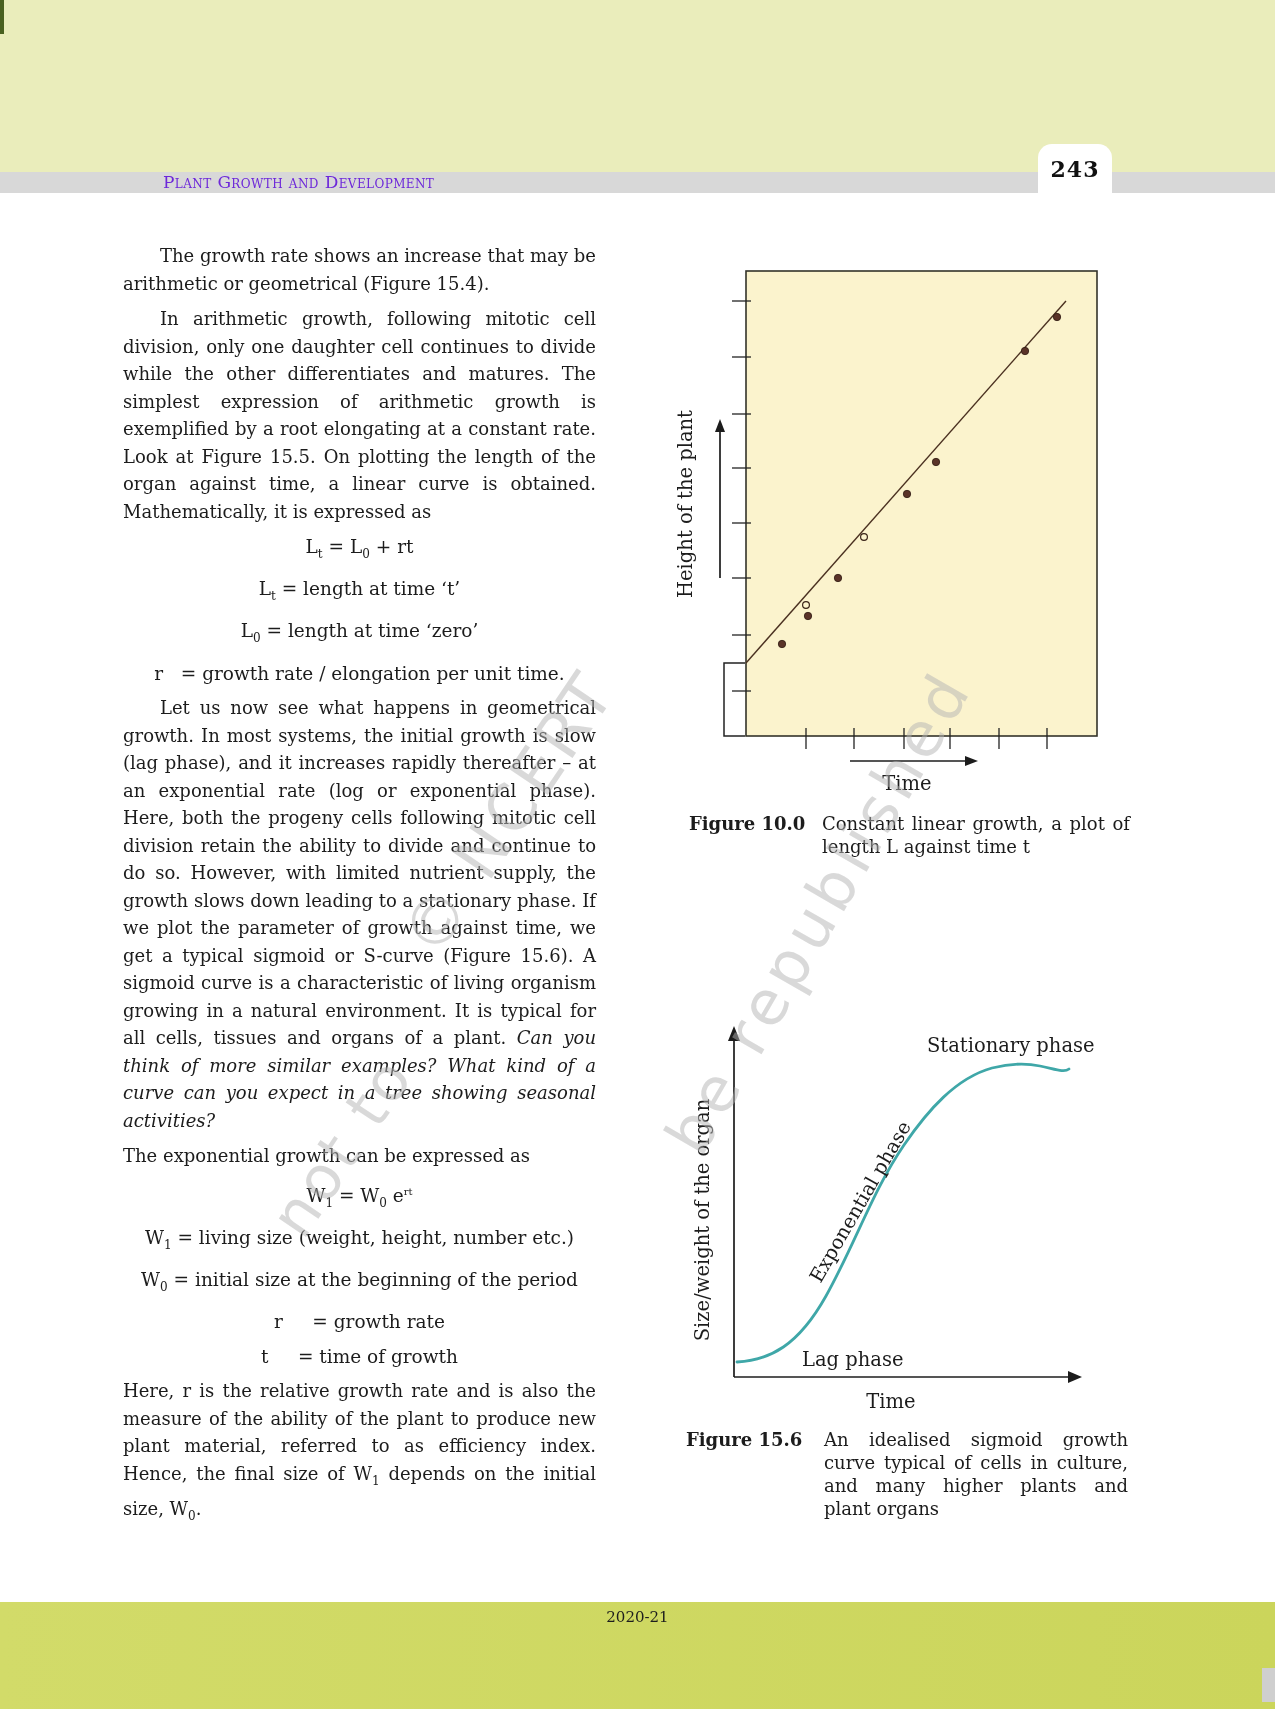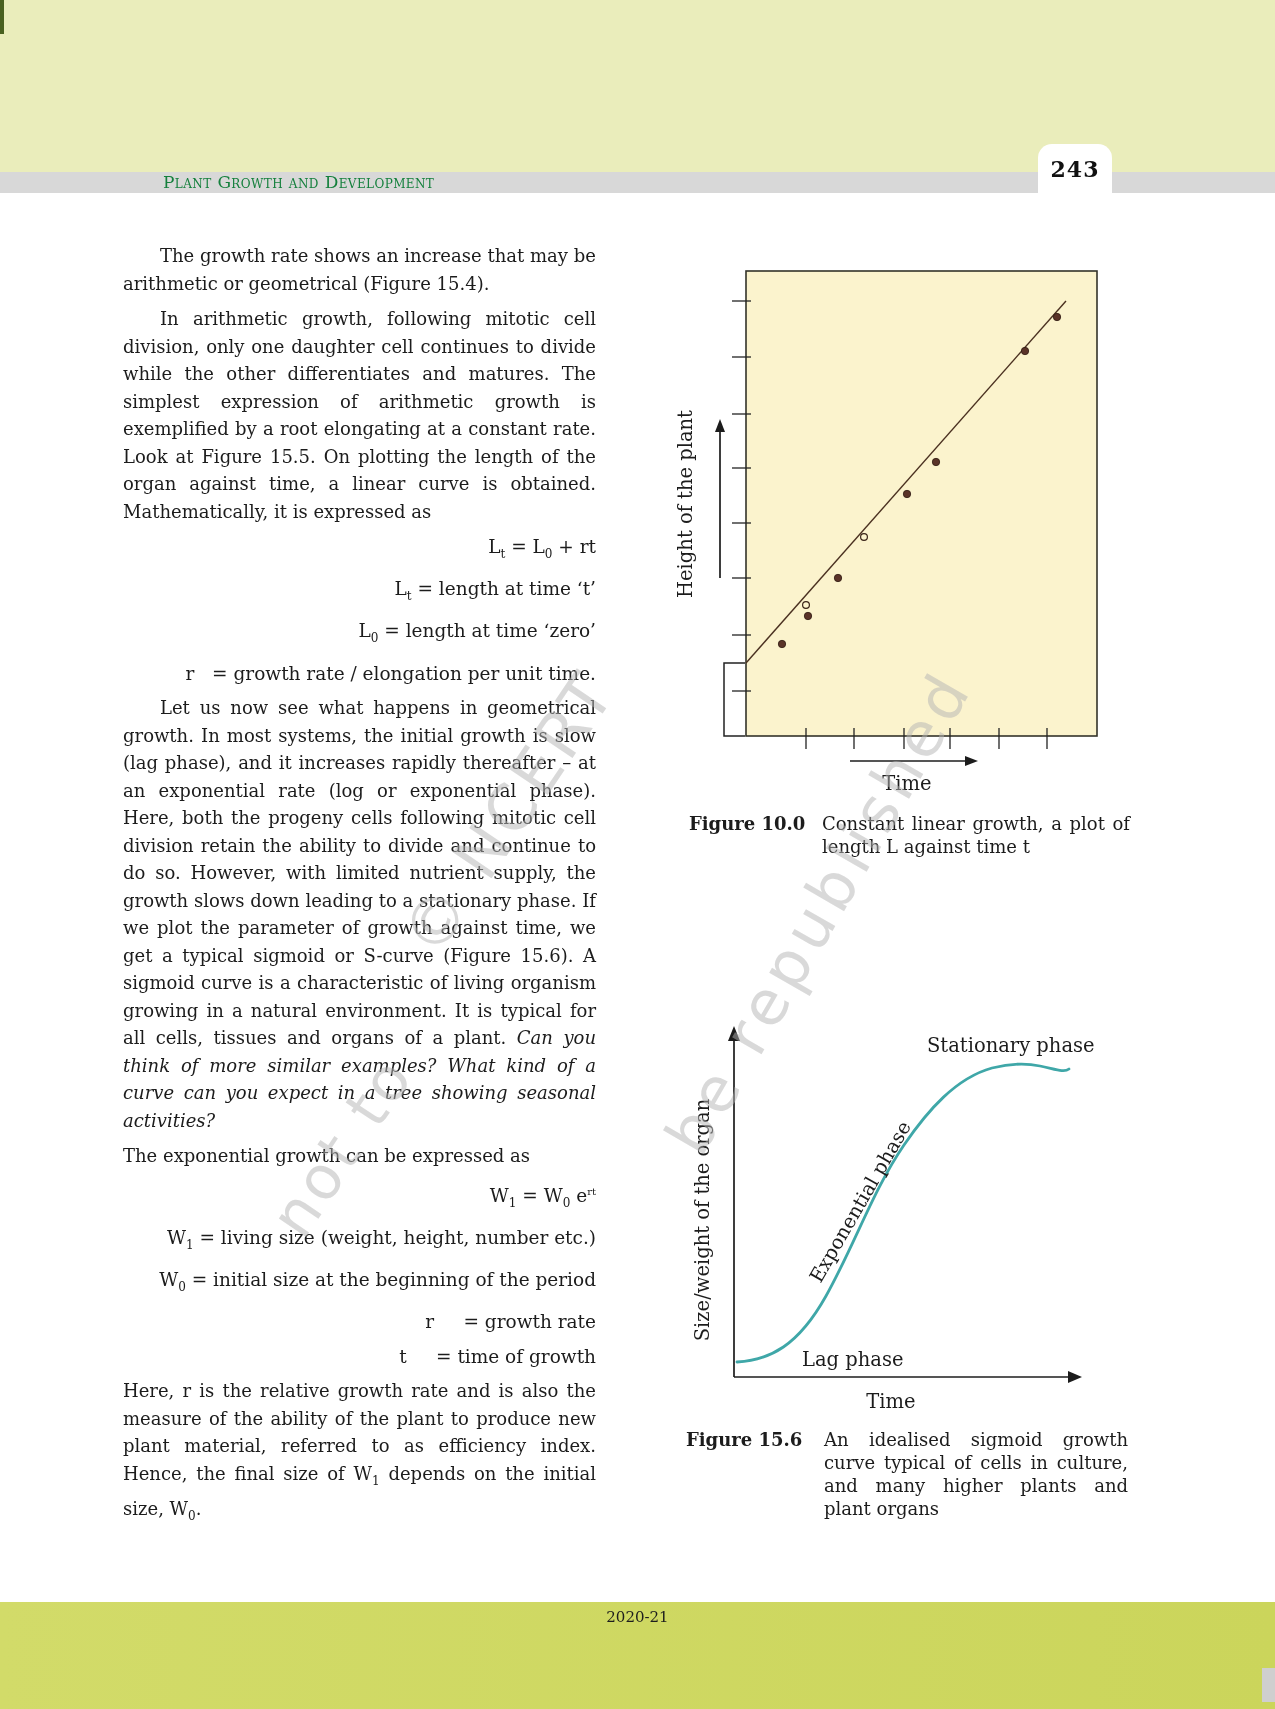--- a/index.html
+++ b/index.html
@@ -6,21 +6,21 @@
   .page {
     position:relative; width:1275px; height:1709px; overflow:hidden;
     background:#ffffff; font-family:"DejaVu Serif", serif; color:#1c1c1c;
   }
   
   .topband   { position:absolute; left:0; top:0; width:1275px; height:172px; background:#eaedbb; }
   .topsliver { position:absolute; left:0; top:0; width:4px; height:34px; background:#49611f; }
   .headerbar { position:absolute; left:0; top:172px; width:1275px; height:21px; background:#d8d8d8; }
   .header-title {
     position:absolute; left:163px; top:0; height:32px; line-height:21px;
-    font-variant:small-caps; font-size:17px; letter-spacing:.4px; color:#15803d;
+    font-variant:small-caps; font-size:17px; letter-spacing:.4px; color:#6d28d9;
   }
   .page-tab {
     position:absolute; left:1038px; top:144px; width:74px; height:49px;
     background:#ffffff; border-radius:14px 14px 0 0;
     display:flex; align-items:center; justify-content:center;
   }
   .page-num { font-weight:bold; font-size:22px; letter-spacing:1px; color:#111; }
   
   .wm {
     position:absolute; z-index:10; pointer-events:none;
@@ -31,21 +31,21 @@
   .wm2 { left:215px; top:1062px; width:320px; font-size:60px; letter-spacing:4px; transform:rotate(-56deg); }
   .wm3 { left:520px; top:830px; width:650px; font-size:62px; letter-spacing:6px; transform:rotate(-60deg); }
   
   .col {
     position:absolute; left:115px; top:234px; width:489px;
     font-size:18px; line-height:27.5px; text-align:justify;
   }
   .col p { margin:8px; }
   .col p.ind { text-indent:37px; }
   .col p.gap { margin-top:6px; }
-  .eq { white-space:pre-wrap; font-size:18.5px; margin:7px 8px; text-align:right; }
+  .eq { white-space:pre-wrap; font-size:18.5px; margin:7px 8px; text-align:center; }
   .eq sub, .col sub { font-size:12px; }
   .eq sup { font-size:10px; }
   .it { font-style:italic; }
   
   .fig { position:absolute; left:620px; }
   .fig155 { top:238px; width:560px; }
   .fig156 { top:1014px; width:560px; }
   .fig svg text { font-family:"DejaVu Serif", serif; font-size:19.5px; fill:#1c1c1c; }
   .plotbox   { fill:#fbf3cd; stroke:#34332a; stroke-width:1.6; }
   .tickline  { stroke:#222; stroke-width:1.3; }

